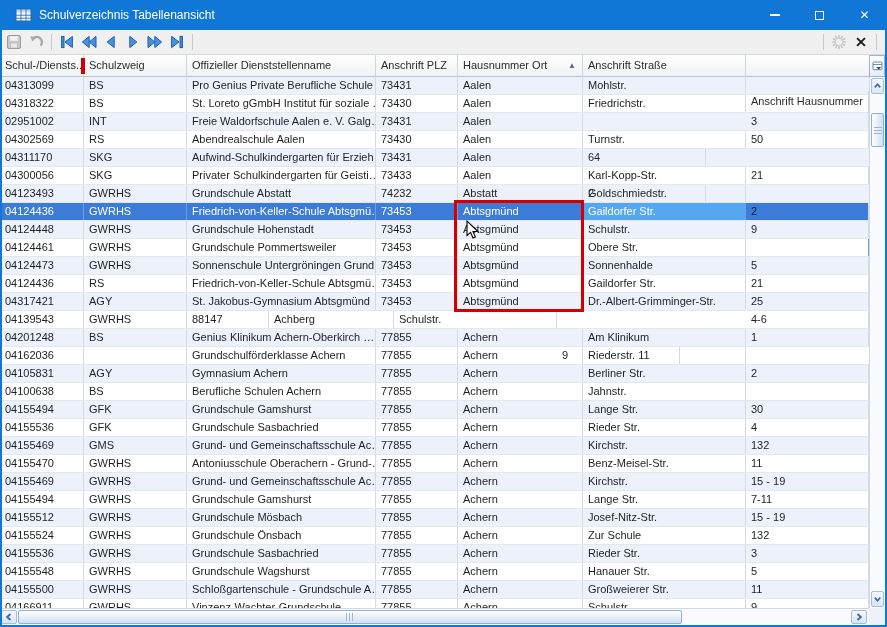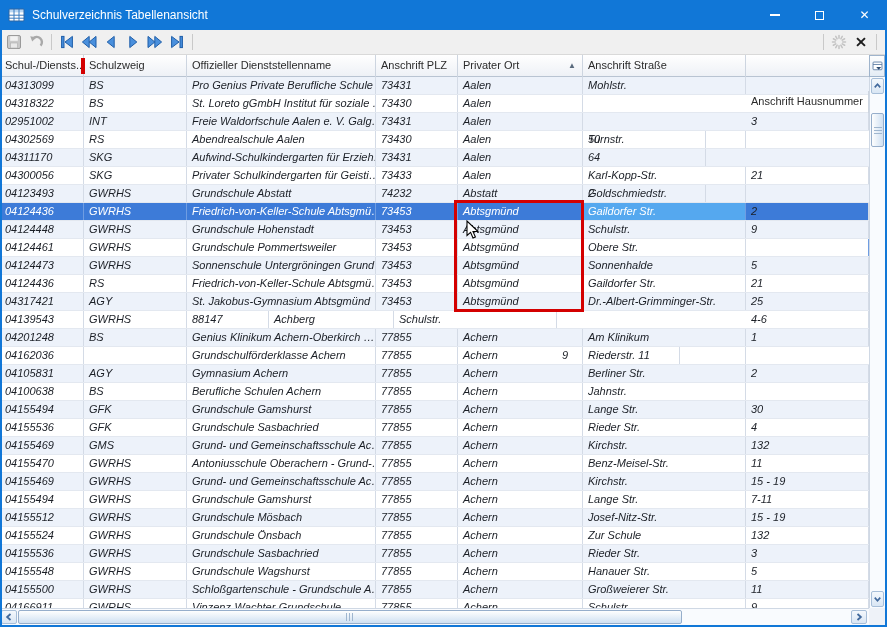--- a/index.html
+++ b/index.html
@@ -7,21 +7,21 @@
     --annotation:#d40000; --altrow:#edf2fa; --gridline:#d4dbe6;
   }
   *{margin:0;padding:0;box-sizing:border-box;}
   html,body{width:887px;height:627px;overflow:hidden;}
   body{font-family:"Liberation Sans","DejaVu Sans",sans-serif;background:#888;}
   .window{position:relative;width:887px;height:627px;background:#fff;overflow:hidden;}
   .frame{position:absolute;inset:0;border:2px solid var(--titlebar);border-top:none;pointer-events:none;z-index:90;}
 
   
   .titlebar{position:absolute;left:0;top:0;width:887px;height:30px;background:var(--titlebar);
-    display:flex;align-items:center;z-index:10;}
+    display:flex;align-items:center;z-index:10;padding-left:7px;}
   .app-icon{margin-left:8px;display:flex;align-items:center;}
   .title{color:#fff;font-size:12px;margin-left:7px;white-space:nowrap;}
   .tb-spacer{flex:1;}
   .cap-btn{width:45px;height:30px;display:flex;align-items:center;justify-content:center;}
   .glyph-min{width:10px;height:1.4px;background:#fff;}
   .glyph-max{width:9px;height:9px;border:1.2px solid #fff;}
   .glyph-close{color:#fff;font-size:12px;line-height:1;}
 
   
   .toolbar{position:absolute;left:0;top:30px;width:887px;height:25px;background:#f0f0f0;
@@ -40,21 +40,21 @@
   .sort{position:absolute;right:6px;top:0;font-size:8px;color:#5a6b7d;line-height:22px;}
   .red-marker{position:absolute;left:81px;top:58px;width:4px;height:16px;background:var(--annotation);z-index:12;}
   .colchooser{position:absolute;left:869px;top:55px;width:16px;height:22px;
     background:linear-gradient(#fdfefe,#e4ecf5);border:1px solid #9fb4cc;
     display:flex;align-items:center;justify-content:center;z-index:8;}
 
   
   .c0{width:84px;}.c1{width:103px;}.c2{width:189px;}.c3{width:82px;}.c4{width:125px;}.c5{width:163px;}.c6{width:123px;margin-top:36px;}
 
   
-  .body{position:absolute;left:0;top:77px;width:869px;height:531px;background:#fff;overflow:hidden;z-index:5;font-style:italic;}
+  .body{position:absolute;left:0;top:77px;width:869px;height:531px;background:#fff;overflow:hidden;z-index:5;}
   .row{display:flex;height:18px;border-bottom:1px solid #e3e8f0;background:#fff;}
   .row.alt{background:var(--altrow);}
   .row.sel{background:var(--selection);}
   .row.sel .cell{color:#fff;border-right-color:#6f9de2;}
   .cell{height:17px;font-size:11px;color:#1b1f26;line-height:17px;padding-left:5px;padding-right:2px;
     border-right:1px solid var(--gridline);white-space:nowrap;overflow:hidden;}
   .cell.focus{background:var(--focuscell);}
 
   
   .vscroll{position:absolute;left:869px;top:77px;width:16px;height:531px;background:#f9fbfe;
@@ -186,21 +186,21 @@
       <span class="tsep"></span>
     </span>
   </div>
 
   <div class="header">
     <div class="hcell c0">Schul-/Diensts...</div>
     <div class="hcell c1">Schulzweig</div>
     <div class="hcell c2">Offizieller Dienststellenname</div>
     <div class="hcell c3">Anschrift PLZ</div>
     <div class="hcell c4">
-      <span>Privater Ort</span>
+      <span>Hausnummer Ort</span>
       <span class="sort">▲</span>
     </div>
     <div class="hcell c5">Anschrift Straße</div>
     <div class="hcell c6">Anschrift Hausnummer</div>
   </div>
   <div class="red-marker"></div>
   <div class="colchooser">
     <svg width="13" height="13" viewBox="0 0 16 16">
       <rect x="2.5" y="2.5" width="11" height="9.5" rx="1" fill="#fff" stroke="#4f739c"></rect>
       <line x1="2.5" y1="5.5" x2="13.5" y2="5.5" stroke="#4f739c"></line>
@@ -217,20 +217,21 @@
         <div class="cell c4">Aalen</div>
         <div class="cell c5">Mohlstr.</div>
         <div class="cell c6">3</div>
       </div>
       <div class="row">
         <div class="cell c0">04318322</div>
         <div class="cell c1">BS</div>
         <div class="cell c2">St. Loreto gGmbH Institut für soziale …</div>
         <div class="cell c3">73430</div>
         <div class="cell c4">Aalen</div>
+        <div class="cell c5">Friedrichstr.</div>
         <div class="cell c6">50</div>
       </div>
       <div class="row alt">
         <div class="cell c0">02951002</div>
         <div class="cell c1">INT</div>
         <div class="cell c2">Freie Waldorfschule Aalen e. V. Galg…</div>
         <div class="cell c3">73431</div>
         <div class="cell c4">Aalen</div>
         <div class="cell c6">64</div>
       </div>

